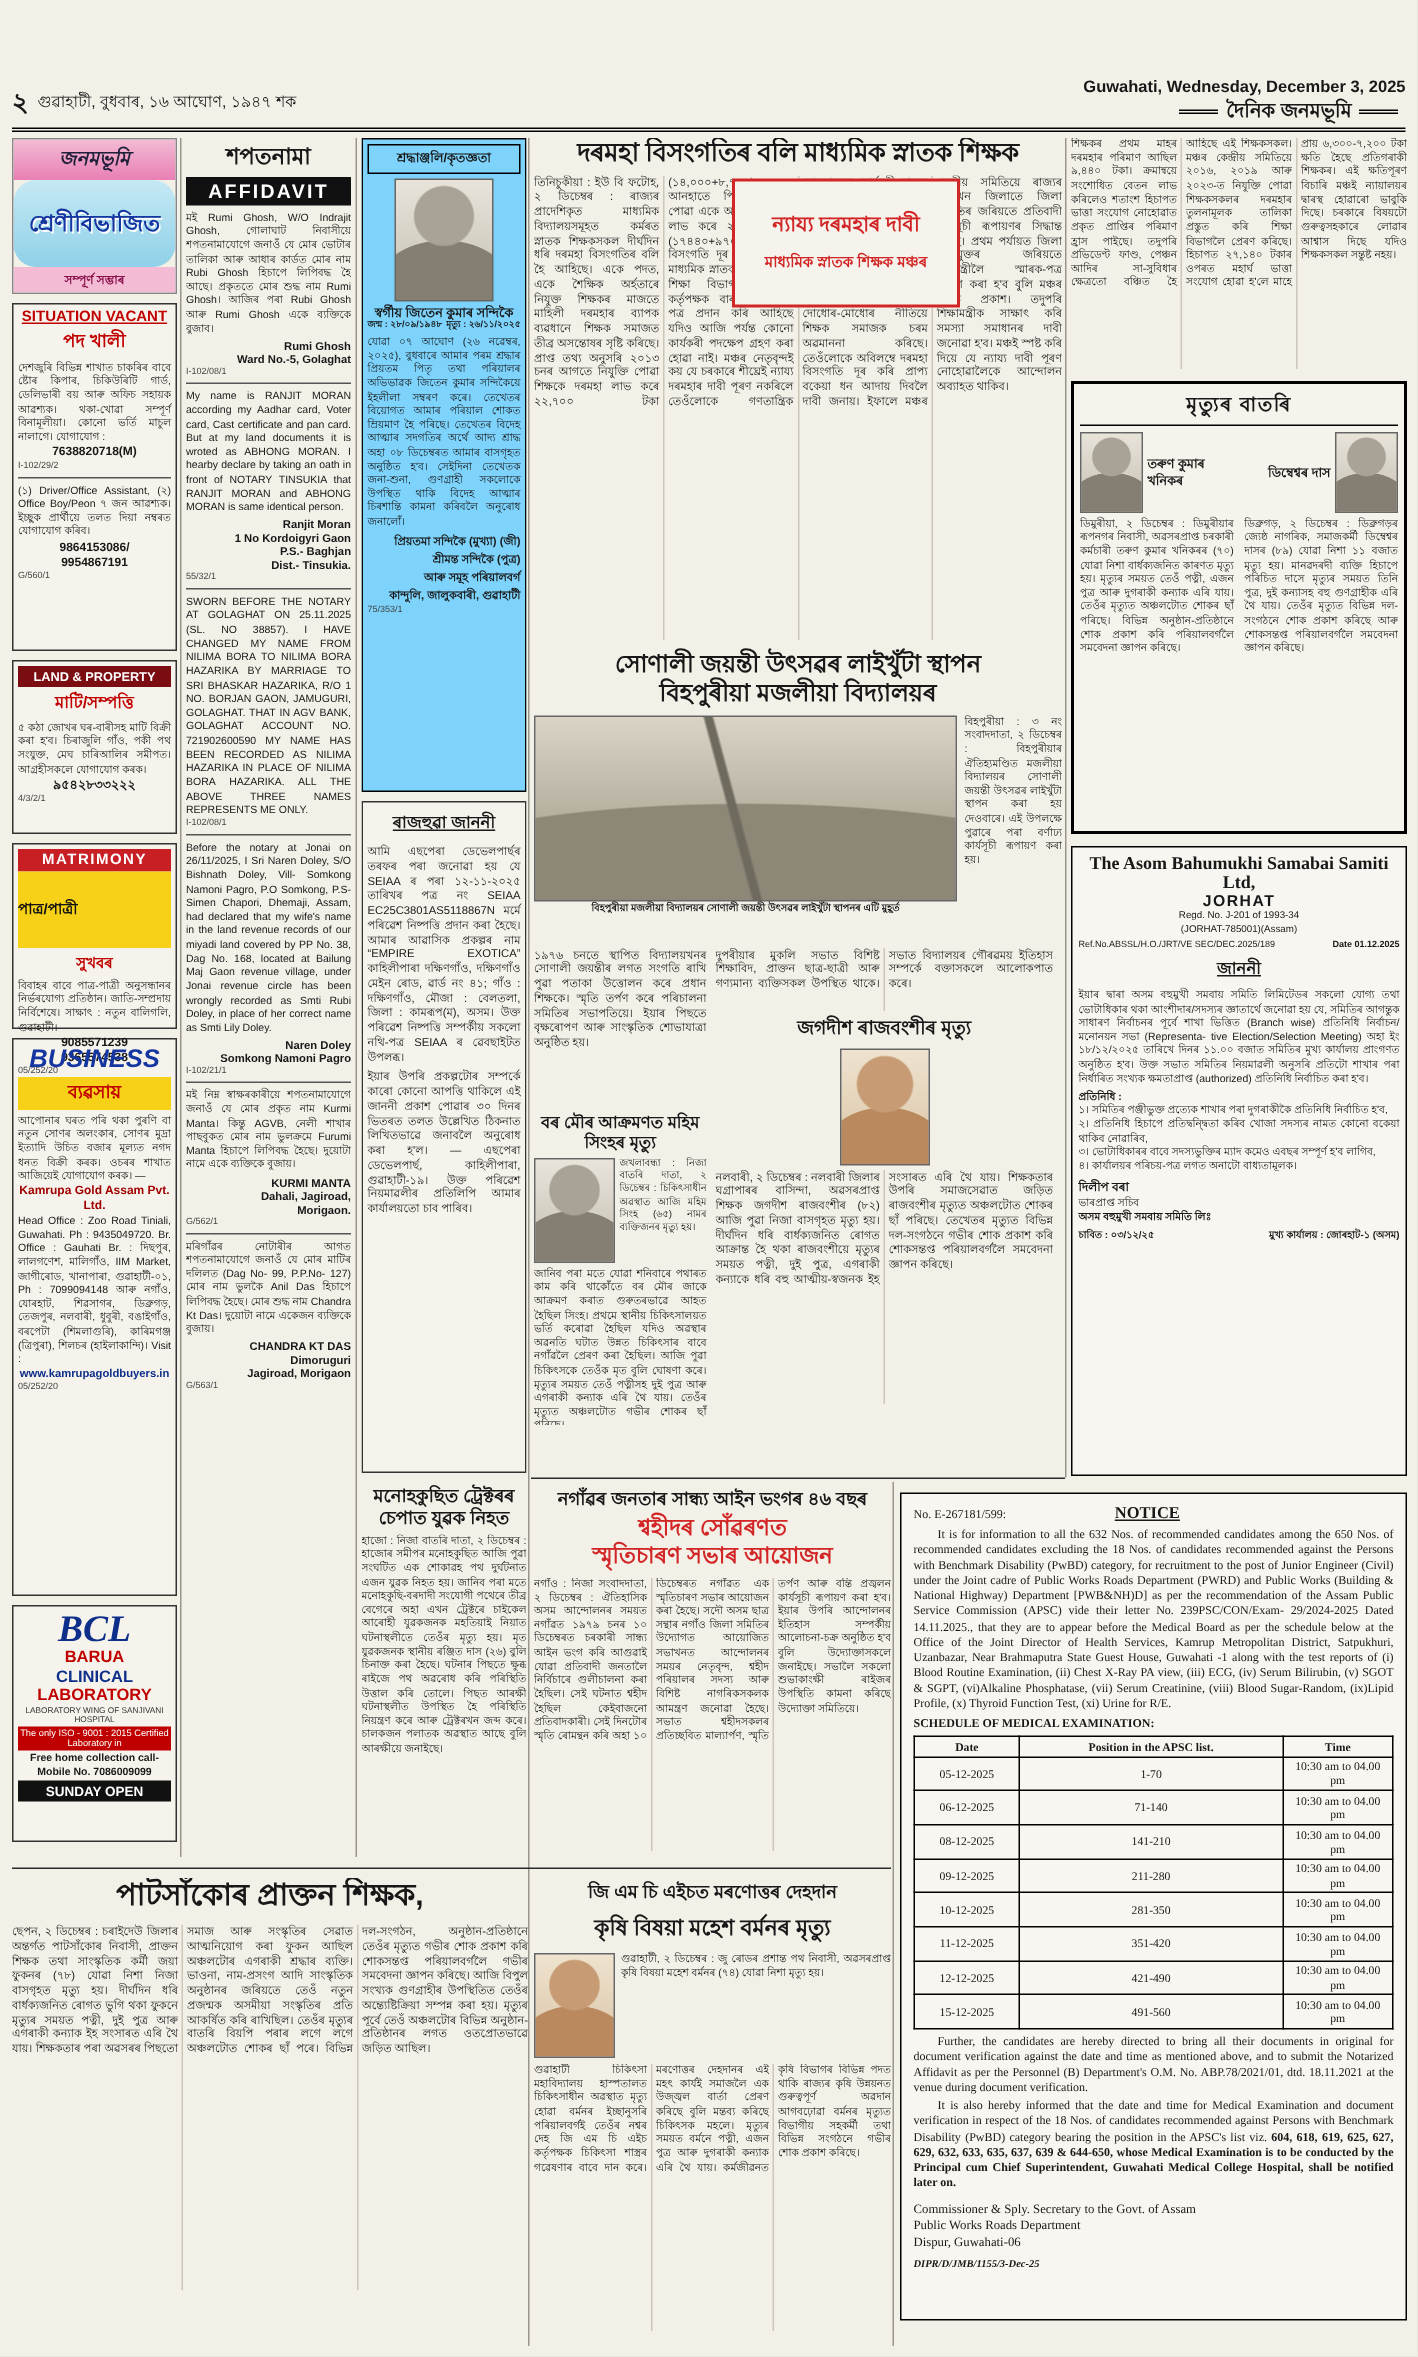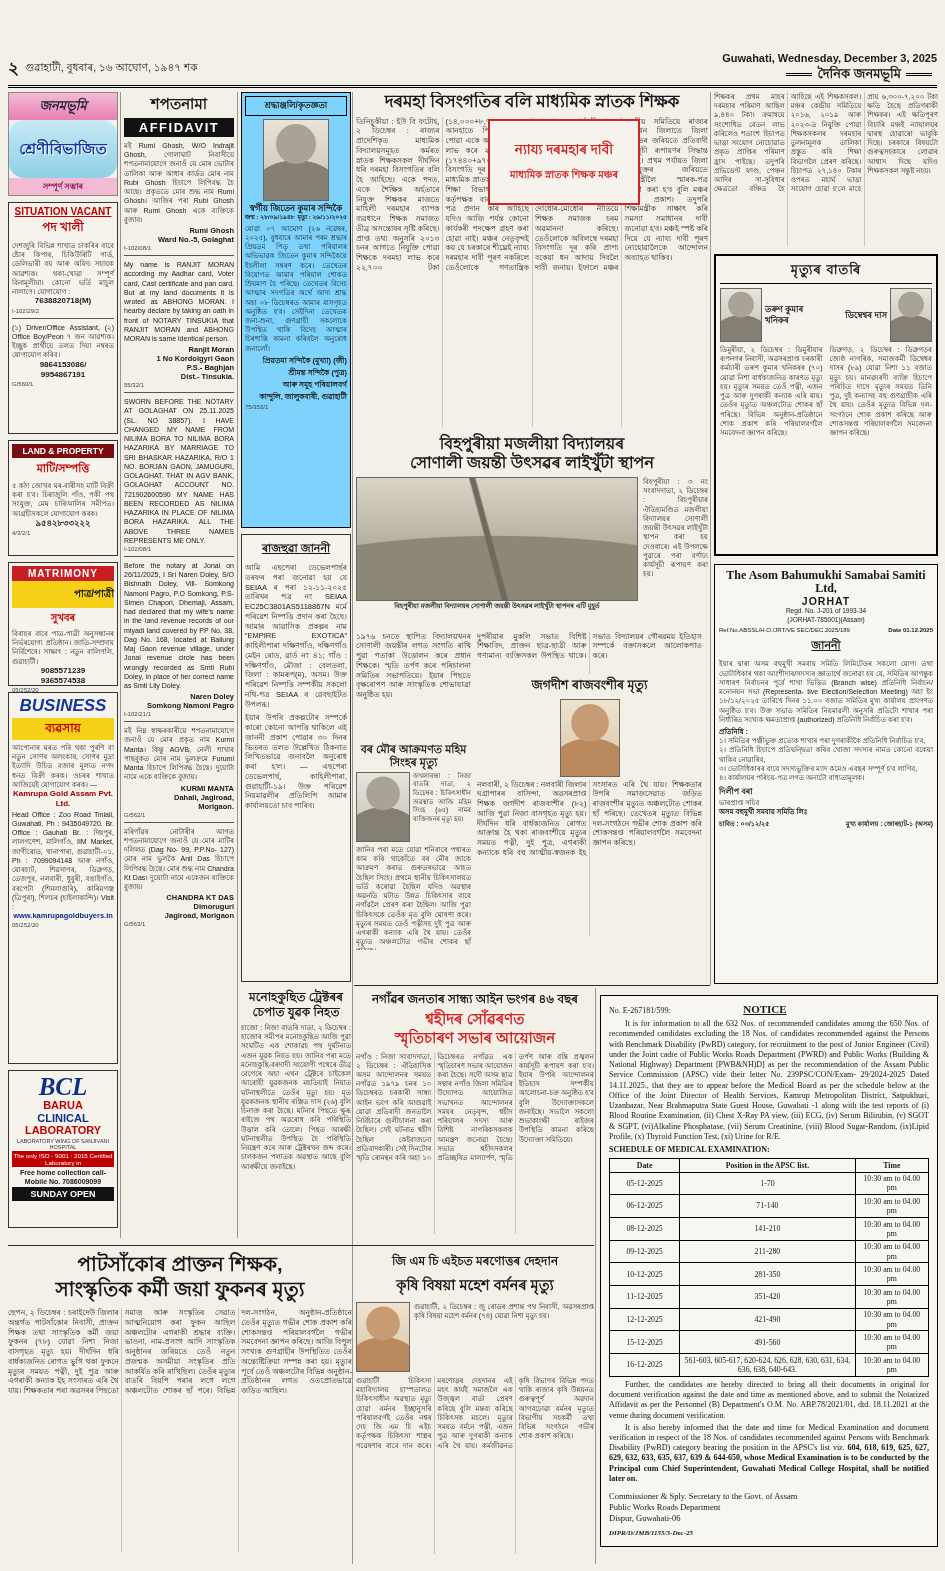--- a/index.html
+++ b/index.html
@@ -30,21 +30,21 @@
   .banner{height:104px;border:1px solid #888;display:flex;flex-direction:column;margin-bottom:6px;overflow:hidden;}
   .banner-top{background:linear-gradient(#f3bcd4,#e87fb4);font-size:13px;font-weight:bold;font-style:italic;color:#20203a;text-align:center;padding:3px 0;}
   .banner-mid{flex:1;background:linear-gradient(180deg,#c6e9f4,#8fd0e8);display:flex;align-items:center;justify-content:center;border-radius:15px;}
   .banner-mid span{font-size:15px;font-weight:bold;color:#1536a0;text-shadow:1px 1px 0 #ffffff;}
   .banner-bot{background:#f3bcd4;font-size:8px;text-align:center;color:#8a0f4a;font-weight:bold;padding:2px 0;}
   .sit-title{color:#c00000;font-weight:bold;font-size:10px;text-align:center;text-decoration:underline;}
   .sit-sub{color:#c00000;font-weight:bold;font-size:12px;text-align:center;margin:1px 0 3px;}
   .land-bar{background:#7a0c12;color:#fff;font-weight:bold;font-size:8.5px;text-align:center;padding:2px 0;}
   .land-sub{color:#c00000;font-weight:bold;font-size:11px;text-align:center;margin:2px 0;}
   .mat-bar{background:#c81f25;color:#fff;font-weight:bold;font-size:10px;text-align:center;padding:2px 0;letter-spacing:1px;}
-  .mat-sub{background:#f7d117;color:#111;font-weight:bold;text-align:right;font-size:10px;padding:5px 0;}
+  .mat-sub{background:#f7d117;color:#111;font-weight:bold;text-align:left;font-size:10px;padding:17px 0;}
   .mat-good{color:#c00000;font-weight:bold;text-align:center;font-size:10px;margin:2px 0;}
   .bus-title{color:#1536a0;font-weight:bold;font-style:italic;font-size:17px;text-align:center;}
   .bus-sub{background:#f7d117;color:#c00000;font-weight:bold;font-size:12px;text-align:center;padding:1px 0;margin:2px 0 3px;}
   .company{color:#a00000;font-weight:bold;}
   .bcl-abbr{font-size:25px;font-weight:bold;font-style:italic;color:#0d2f8a;font-family:"Liberation Serif",serif;line-height:1;text-align:center;}
   .bcl-line{font-size:11px;font-weight:bold;color:#c00000;text-align:center;line-height:1.15;}
   .bcl-tag{font-size:5.5px;text-align:center;color:#333;margin:1px 0;}
   .bcl-iso{background:#c00000;color:#fff;font-size:6.2px;text-align:center;padding:1px;}
   .bcl-coll{font-size:7px;font-weight:bold;text-align:center;margin-top:2px;}
   .bcl-open{background:#111;color:#fff;font-weight:bold;text-align:center;font-size:9px;padding:2px 0;margin-top:2px;}
@@ -257,22 +257,22 @@
 
     <div style="position:relative;height:310px;margin-top:5px;overflow:hidden">
       <div class="cols4 t75 j" style="height:100%">তিনিচুকীয়া : ইউ বি ফটোহ, ২ ডিচেম্বৰ : ৰাজ্যৰ প্ৰাদেশিকৃত মাধ্যমিক বিদ্যালয়সমূহত কৰ্মৰত স্নাতক শিক্ষকসকল দীৰ্ঘদিন ধৰি দৰমহা বিসংগতিৰ বলি হৈ আহিছে। একে পদত, একে শৈক্ষিক অৰ্হতাৰে নিযুক্ত শিক্ষকৰ মাজতে মাহিলী দৰমহাৰ ব্যাপক ব্যৱধানে শিক্ষক সমাজত তীব্ৰ অসন্তোষৰ সৃষ্টি কৰিছে। প্ৰাপ্ত তথ্য অনুসৰি ২০১৩ চনৰ আগতে নিযুক্তি পোৱা শিক্ষকে দৰমহা লাভ কৰে ২২,৭০০ টকা (১৪,০০০+৮,৭০০), আনহাতে পিছত নিযুক্তি পোৱা একে অৰ্হতাৰ শিক্ষকে লাভ কৰে ২৭,১৪০ টকা (১৭৪৪০+৯৭০০)। এই বিসংগতি দূৰ কৰাৰ দাবীত মাধ্যমিক স্নাতক শিক্ষক মঞ্চই শিক্ষা বিভাগৰ ঊৰ্ধ্বতন কৰ্তৃপক্ষক বাৰম্বাৰ স্মাৰক-পত্ৰ প্ৰদান কৰি আহিছে যদিও আজি পৰ্যন্ত কোনো কাৰ্যকৰী পদক্ষেপ গ্ৰহণ কৰা হোৱা নাই। মঞ্চৰ নেতৃবৃন্দই কয় যে চৰকাৰে শীঘ্ৰেই ন্যায্য দৰমহাৰ দাবী পূৰণ নকৰিলে তেওঁলোকে গণতান্ত্ৰিক আন্দোলনৰ কাৰ্যসূচী হাতত ল'বলৈ বাধ্য হ'ব। উল্লেখ্য যে ৰাজ্যৰ হাজাৰ হাজাৰ স্নাতক শিক্ষকে বছৰ বছৰ ধৰি এই বৈষম্যৰ বলি হৈ মানসিক হতাশাত ভুগিছে। শিক্ষক মঞ্চৰ সভাপতি আৰু সাধাৰণ সম্পাদকে এক বিবৃতিযোগে কয় যে শিক্ষা বিভাগৰ এনে দোধোৰ-মোধোৰ নীতিয়ে শিক্ষক সমাজক চৰম অৱমাননা কৰিছে। তেওঁলোকে অবিলম্বে দৰমহা বিসংগতি দূৰ কৰি প্ৰাপ্য বকেয়া ধন আদায় দিবলৈ দাবী জনায়। ইফালে মঞ্চৰ কেন্দ্ৰীয় সমিতিয়ে ৰাজ্যৰ প্ৰতিখন জিলাতে জিলা সমিতিৰ জৰিয়তে প্ৰতিবাদী কাৰ্যসূচী ৰূপায়ণৰ সিদ্ধান্ত লৈছে। প্ৰথম পৰ্যায়ত জিলা উপায়ুক্তৰ জৰিয়তে মুখ্যমন্ত্ৰীলৈ স্মাৰক-পত্ৰ প্ৰেৰণ কৰা হ'ব বুলি মঞ্চৰ সূত্ৰত প্ৰকাশ। তদুপৰি শিক্ষামন্ত্ৰীক সাক্ষাৎ কৰি সমস্যা সমাধানৰ দাবী জনোৱা হ'ব। মঞ্চই স্পষ্ট কৰি দিয়ে যে ন্যায্য দাবী পূৰণ নোহোৱালৈকে আন্দোলন অব্যাহত থাকিব।</div>
       <div class="redbox">
         <div class="l1">ন্যায্য দৰমহাৰ দাবী</div>
         <div class="l2">মাধ্যমিক স্নাতক শিক্ষক মঞ্চৰ</div>
       </div>
     </div>
 
     <div class="h2-main" style="margin-top:7px">
+      <div>সোণালী জয়ন্তী উৎসৱৰ লাইখুঁটা স্থাপন</div>
       <div>বিহপুৰীয়া মজলীয়া বিদ্যালয়ৰ</div>
-      <div>সোণালী জয়ন্তী উৎসৱৰ লাইখুঁটা স্থাপন</div>
     </div>
 
     <div style="display:flex;gap:5px;margin-top:5px">
       <div>
         <div class="photo photo-scene" style="width:282px;height:124px"></div>
         <div class="t65 b c" style="width:282px;margin-top:1px">বিহপুৰীয়া মজলীয়া বিদ্যালয়ৰ সোণালী জয়ন্তী উৎসৱৰ লাইখুঁটা স্থাপনৰ এটি মুহূৰ্ত</div>
       </div>
       <div class="t7 j" style="flex:1">বিহপুৰীয়া : ৩ নং সংবাদদাতা, ২ ডিচেম্বৰ : বিহপুৰীয়াৰ ঐতিহ্যমণ্ডিত মজলীয়া বিদ্যালয়ৰ সোণালী জয়ন্তী উৎসৱৰ লাইখুঁটা স্থাপন কৰা হয় দেওবাৰে। এই উপলক্ষে পুৱাৰে পৰা বৰ্ণাঢ্য কাৰ্যসূচী ৰূপায়ণ কৰা হয়।</div>
     </div>
 
@@ -403,42 +403,36 @@
           <tr>
           <td class="c">12-12-2025</td>
           <td class="c">421-490</td>
           <td class="c">10:30 am to 04.00 pm</td>
         </tr>
           <tr>
           <td class="c">15-12-2025</td>
           <td class="c">491-560</td>
           <td class="c">10:30 am to 04.00 pm</td>
         </tr>
-          <tr>
-          <td class="c">16-12-2025</td>
-          <td class="c">561-603, 605-617, 620-624, 626, 628, 630, 631, 634, 636, 638, 640-643.</td>
-          <td class="c">10:30 am to 04.00 pm</td>
-        </tr>
         </tbody>
     </table>
     <div class="t8 j" style="text-indent:16px">Further, the candidates are hereby directed to bring all their documents in original for document verification against the date and time as mentioned above, and to submit the Notarized Affidavit as per the Personnel (B) Department's O.M. No. ABP.78/2021/01, dtd. 18.11.2021 at the venue during document verification.</div>
     <div class="t8 j" style="text-indent:16px;margin-top:2px">
       <span>It is also hereby informed that the date and time for Medical Examination and document verification in respect of the 18 Nos. of candidates recommended against Persons with Benchmark Disability (PwBD) category bearing the position in the APSC's list viz. </span><span class="b">604, 618, 619, 625, 627, 629, 632, 633, 635, 637, 639 &amp; 644-650, whose Medical Examination is to be conducted by the Principal cum Chief Superintendent, Guwahati Medical College Hospital, shall be notified later on.</span>
     </div>
     <div class="r" style="margin-top:7px">
       <div class="t85">Commissioner &amp; Sply. Secretary to the Govt. of Assam</div>
       <div class="t85">Public Works Roads Department</div>
       <div class="t85">Dispur, Guwahati-06</div>
     </div>
     <div class="t7 b" style="margin-top:5px;font-style:italic">DIPR/D/JMB/1155/3-Dec-25</div>
   </div>
 
   <div class="abs" style="left:8px;top:1252px;width:344px;height:312px;overflow:hidden">
     <div class="b c" style="font-size:20px;line-height:1.25">পাটসাঁকোৰ প্ৰাক্তন শিক্ষক,</div>
-    <div class="b c" style="font-size:20px;line-height:1.25">সাংস্কৃতিক কৰ্মী জয়া ফুকনৰ মৃত্যু</div>
     <div class="cols3 t75 j" style="margin-top:6px;height:244px;overflow:hidden">ছেপন, ২ ডিচেম্বৰ : চৰাইদেউ জিলাৰ অন্তৰ্গত পাটসাঁকোৰ নিবাসী, প্ৰাক্তন শিক্ষক তথা সাংস্কৃতিক কৰ্মী জয়া ফুকনৰ (৭৮) যোৱা নিশা নিজা বাসগৃহত মৃত্যু হয়। দীৰ্ঘদিন ধৰি বাৰ্ধক্যজনিত ৰোগত ভুগি থকা ফুকনে মৃত্যুৰ সময়ত পত্নী, দুই পুত্ৰ আৰু এগৰাকী কন্যাক ইহ সংসাৰত এৰি থৈ যায়। শিক্ষকতাৰ পৰা অৱসৰৰ পিছতো সমাজ আৰু সংস্কৃতিৰ সেৱাত আত্মনিয়োগ কৰা ফুকন আছিল অঞ্চলটোৰ এগৰাকী শ্ৰদ্ধাৰ ব্যক্তি। ভাওনা, নাম-প্ৰসংগ আদি সাংস্কৃতিক অনুষ্ঠানৰ জৰিয়তে তেওঁ নতুন প্ৰজন্মক অসমীয়া সংস্কৃতিৰ প্ৰতি আকৰ্ষিত কৰি ৰাখিছিল। তেওঁৰ মৃত্যুৰ বাতৰি বিয়পি পৰাৰ লগে লগে অঞ্চলটোত শোকৰ ছাঁ পৰে। বিভিন্ন দল-সংগঠন, অনুষ্ঠান-প্ৰতিষ্ঠানে তেওঁৰ মৃত্যুত গভীৰ শোক প্ৰকাশ কৰি শোকসন্তপ্ত পৰিয়ালবৰ্গলৈ গভীৰ সমবেদনা জ্ঞাপন কৰিছে। আজি বিপুল সংখ্যক গুণগ্ৰাহীৰ উপস্থিতিত তেওঁৰ অন্ত্যেষ্টিক্ৰিয়া সম্পন্ন কৰা হয়। মৃত্যুৰ পূৰ্বে তেওঁ অঞ্চলটোৰ বিভিন্ন অনুষ্ঠান-প্ৰতিষ্ঠানৰ লগত ওতপ্ৰোতভাৱে জড়িত আছিল।</div>
   </div>
 
   <div class="abs" style="left:356px;top:1252px;width:238px;height:312px;overflow:hidden">
     <div class="b c" style="font-size:12px">জি এম চি এইচত মৰণোত্তৰ দেহদান</div>
     <div class="b c" style="font-size:14.5px;margin-top:2px">কৃষি বিষয়া মহেশ বৰ্মনৰ মৃত্যু</div>
     <div style="display:flex;gap:4px;margin-top:4px">
       <div class="photo photo-warm" style="width:54px;height:70px;flex:none"></div>
       <div class="t7 j">গুৱাহাটী, ২ ডিচেম্বৰ : জু ৰোডৰ প্ৰশান্ত পথ নিবাসী, অৱসৰপ্ৰাপ্ত কৃষি বিষয়া মহেশ বৰ্মনৰ (৭৪) যোৱা নিশা মৃত্যু হয়।</div>
     </div>

